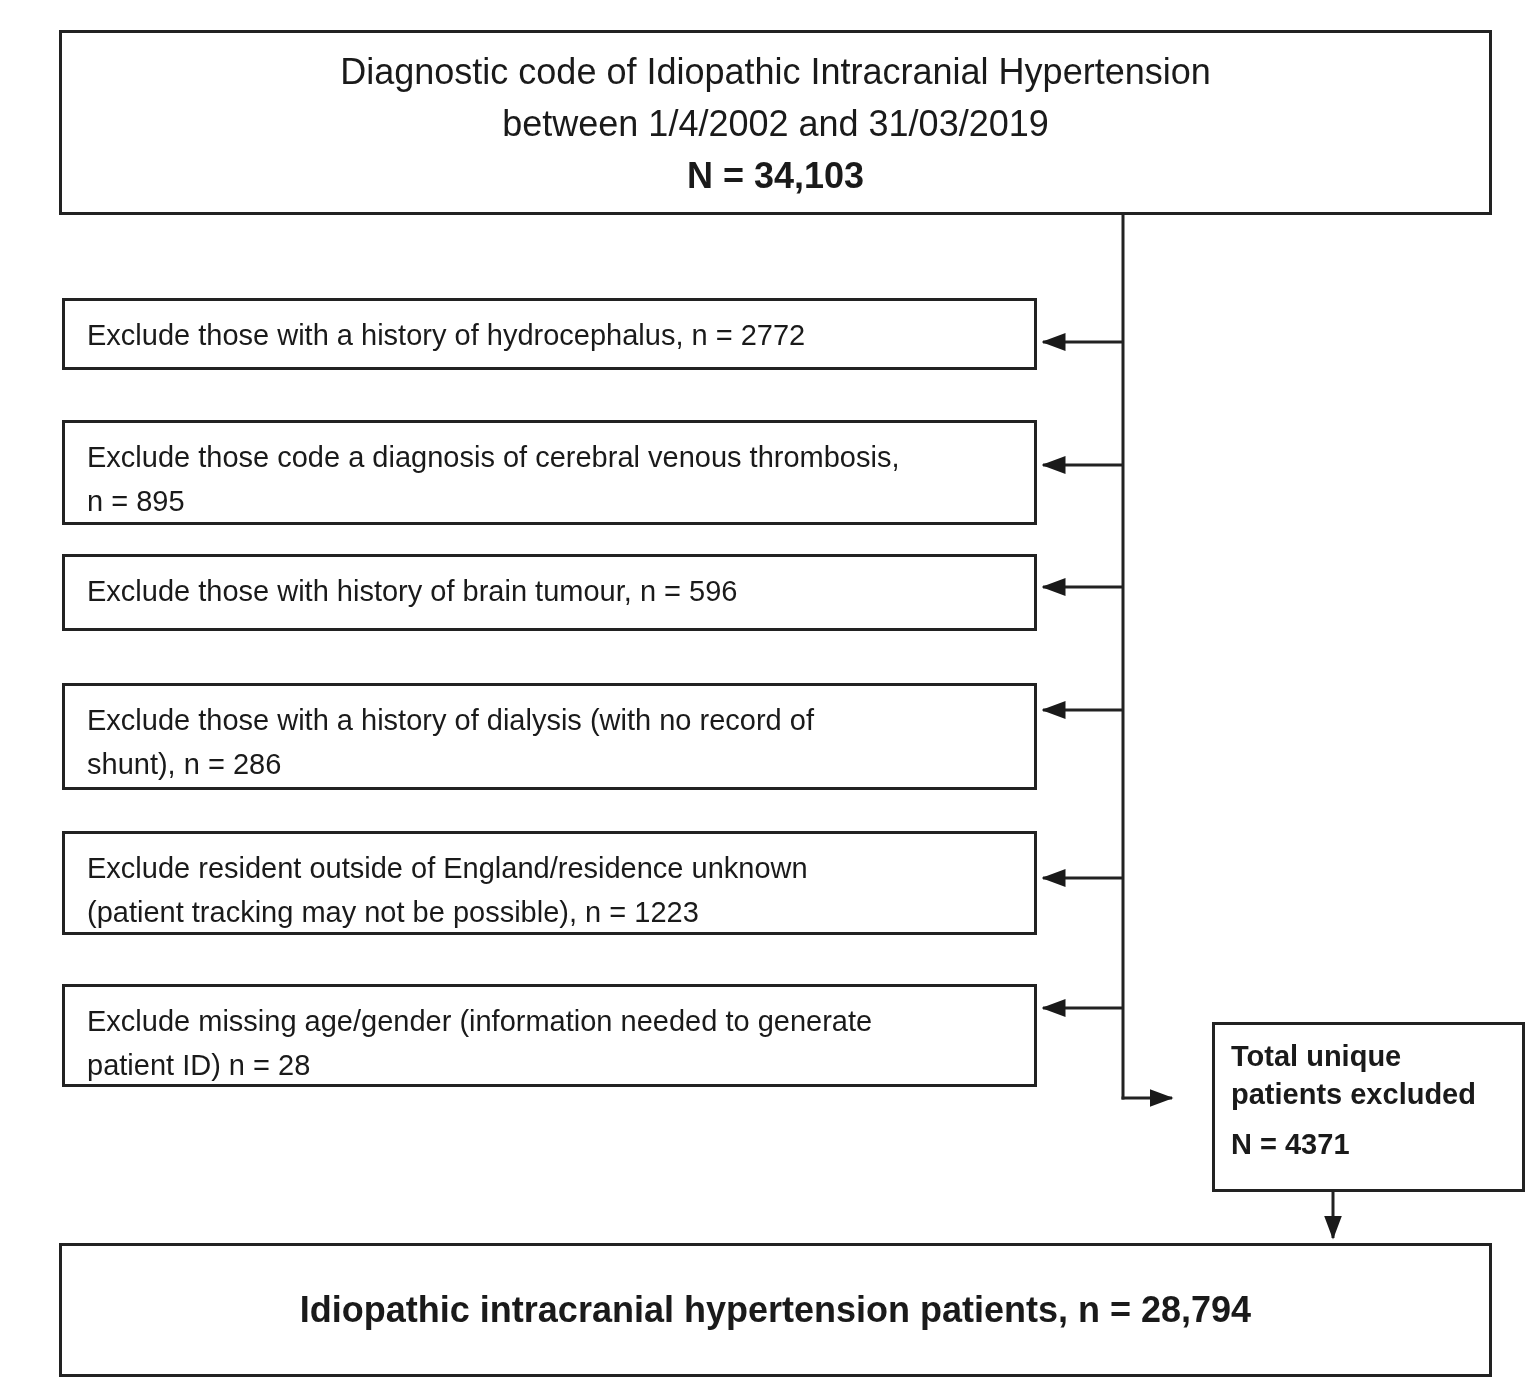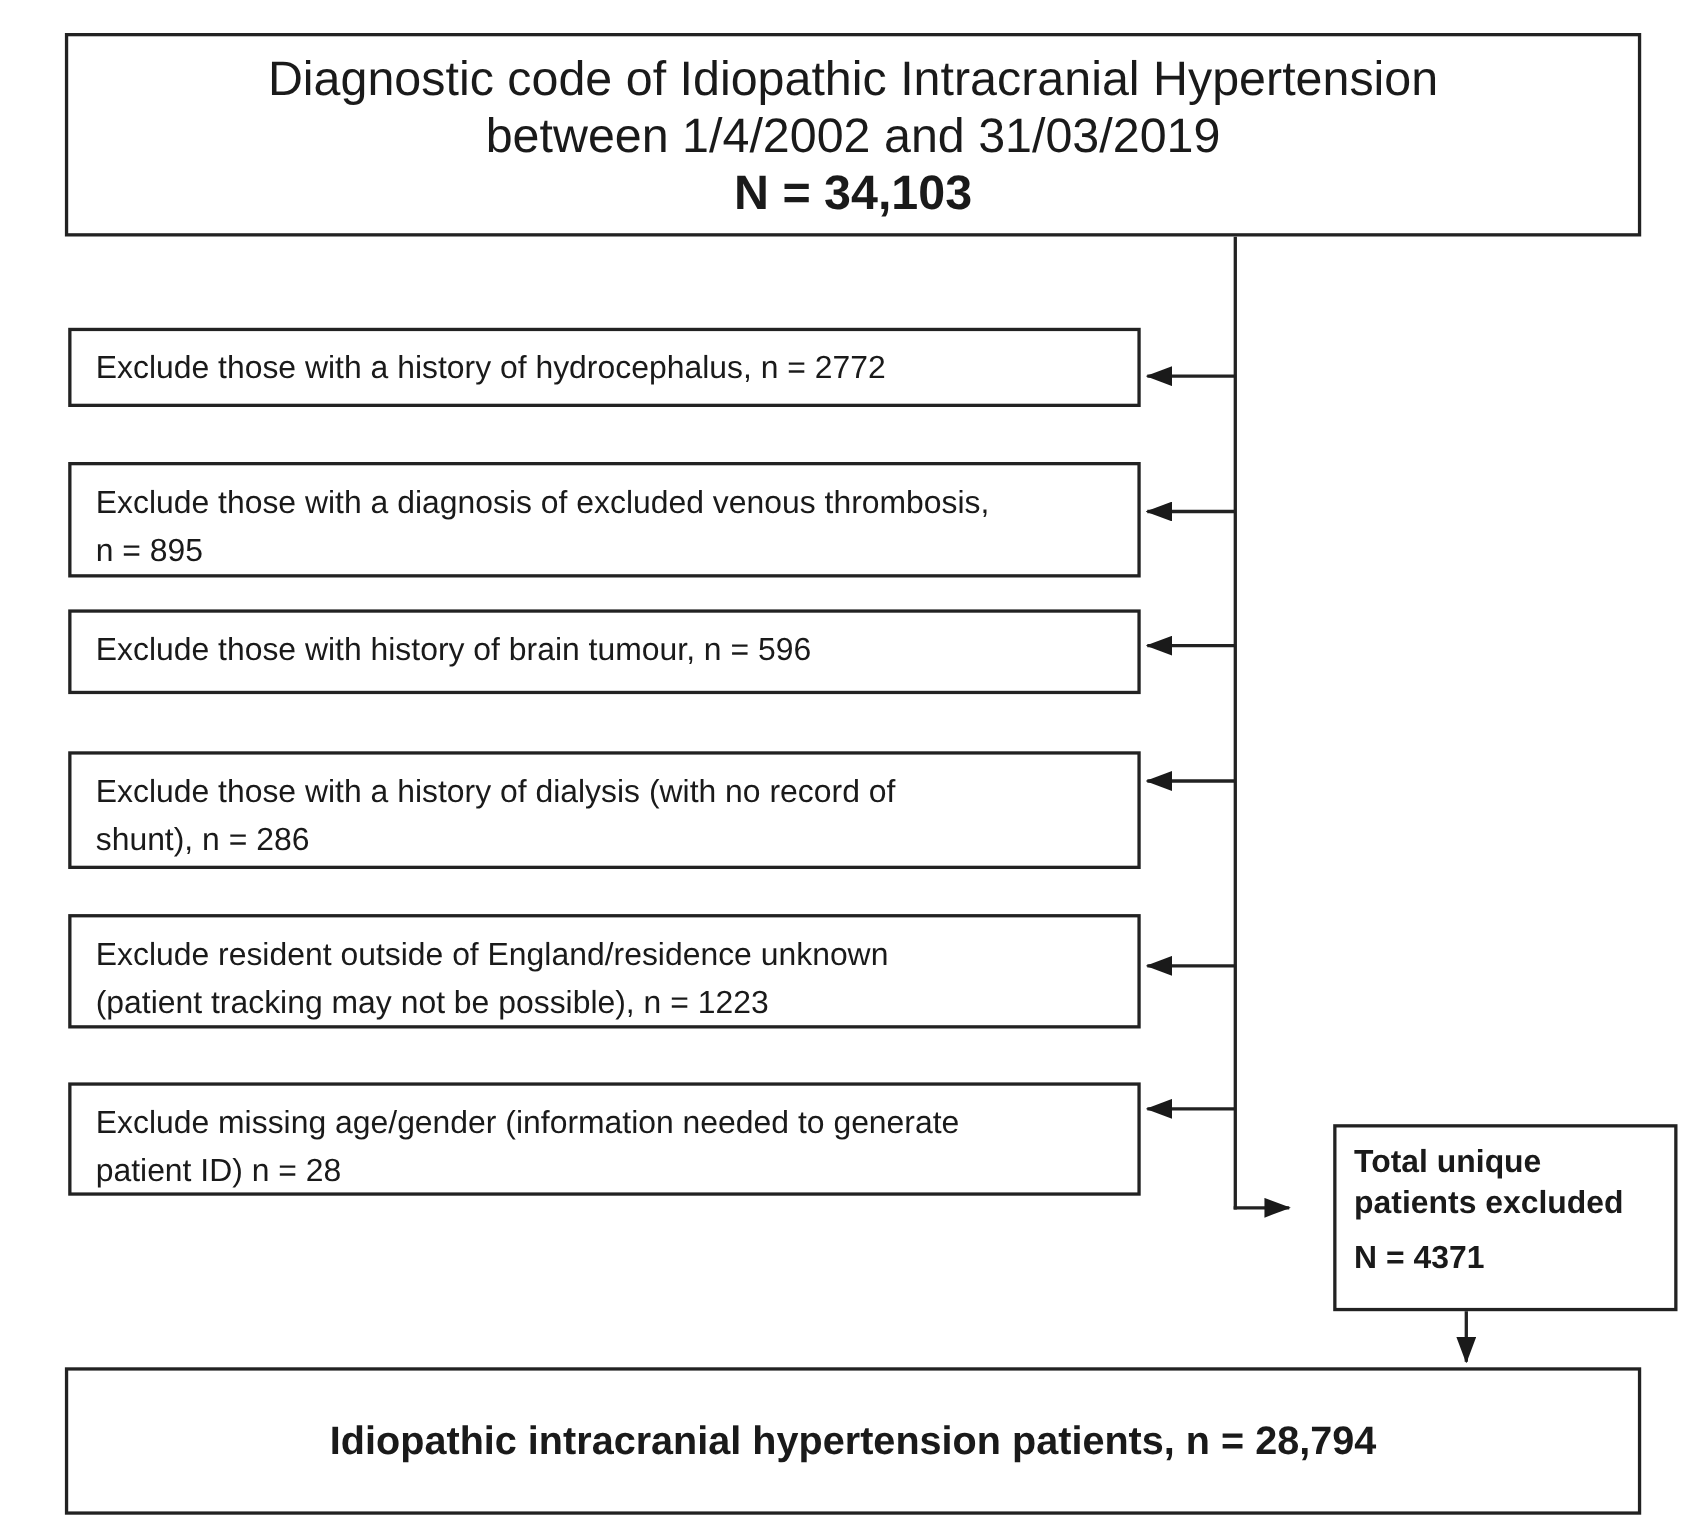--- a/index.html
+++ b/index.html
@@ -19,21 +19,21 @@
   .box {
     position: absolute;
     border: 3px solid #222222;
     background: #ffffff;
     box-sizing: border-box;
   }
   .title-box {
     left: 59px; top: 30px;
     width: 1433px; height: 185px;
     text-align: center;
-    font-size: 44px;
+    font-size: 36px;
     line-height: 52px;
     padding-top: 13px;
   }
   .title-box .n-line { font-weight: bold; }
   .ex-box {
     left: 62px;
     width: 975px;
     font-size: 29px;
     line-height: 44px;
     padding: 12px 22px 0 22px;
@@ -101,21 +101,21 @@
     <div>Diagnostic code of Idiopathic Intracranial Hypertension</div>
     <div>between 1/4/2002 and 31/03/2019</div>
     <div class="n-line">N = 34,103</div>
   </div>
 
   <div class="box ex-box ex-1">
     <div>Exclude those with a history of hydrocephalus, n = 2772</div>
   </div>
 
   <div class="box ex-box ex-2">
-    <div>Exclude those with a diagnosis of excluded venous thrombosis,</div>
+    <div>Exclude those code a diagnosis of cerebral venous thrombosis,</div>
     <div>n = 895</div>
   </div>
 
   <div class="box ex-box ex-3">
     <div>Exclude those with history of brain tumour, n = 596</div>
   </div>
 
   <div class="box ex-box ex-4">
     <div>Exclude those with a history of dialysis (with no record of</div>
     <div>shunt), n = 286</div>

